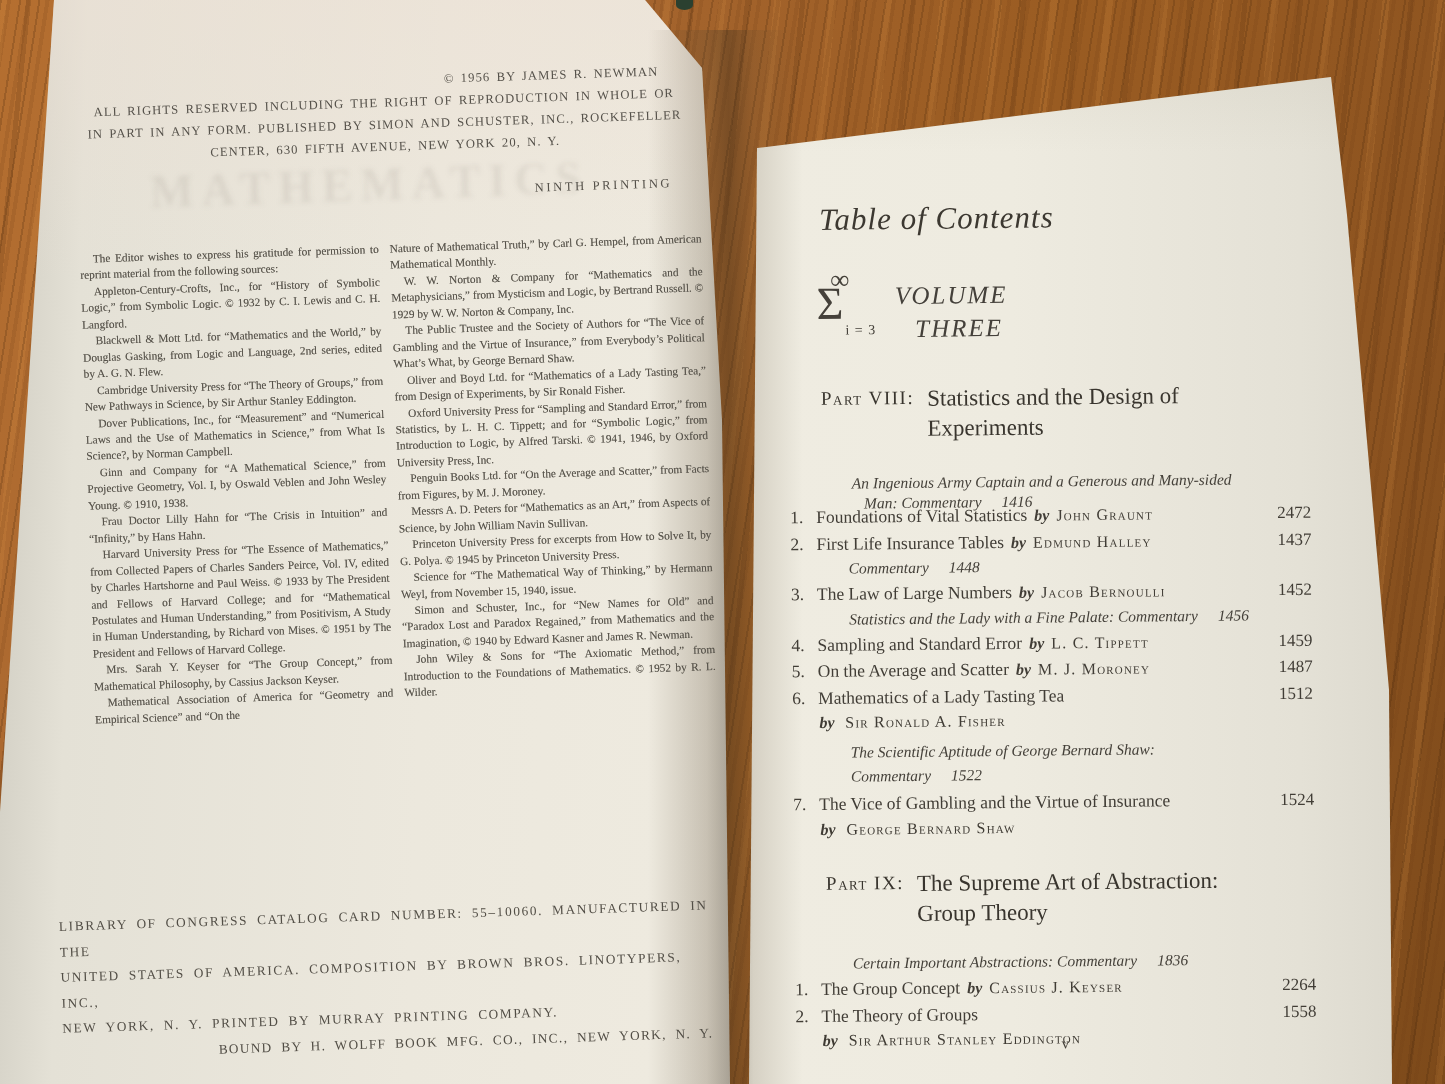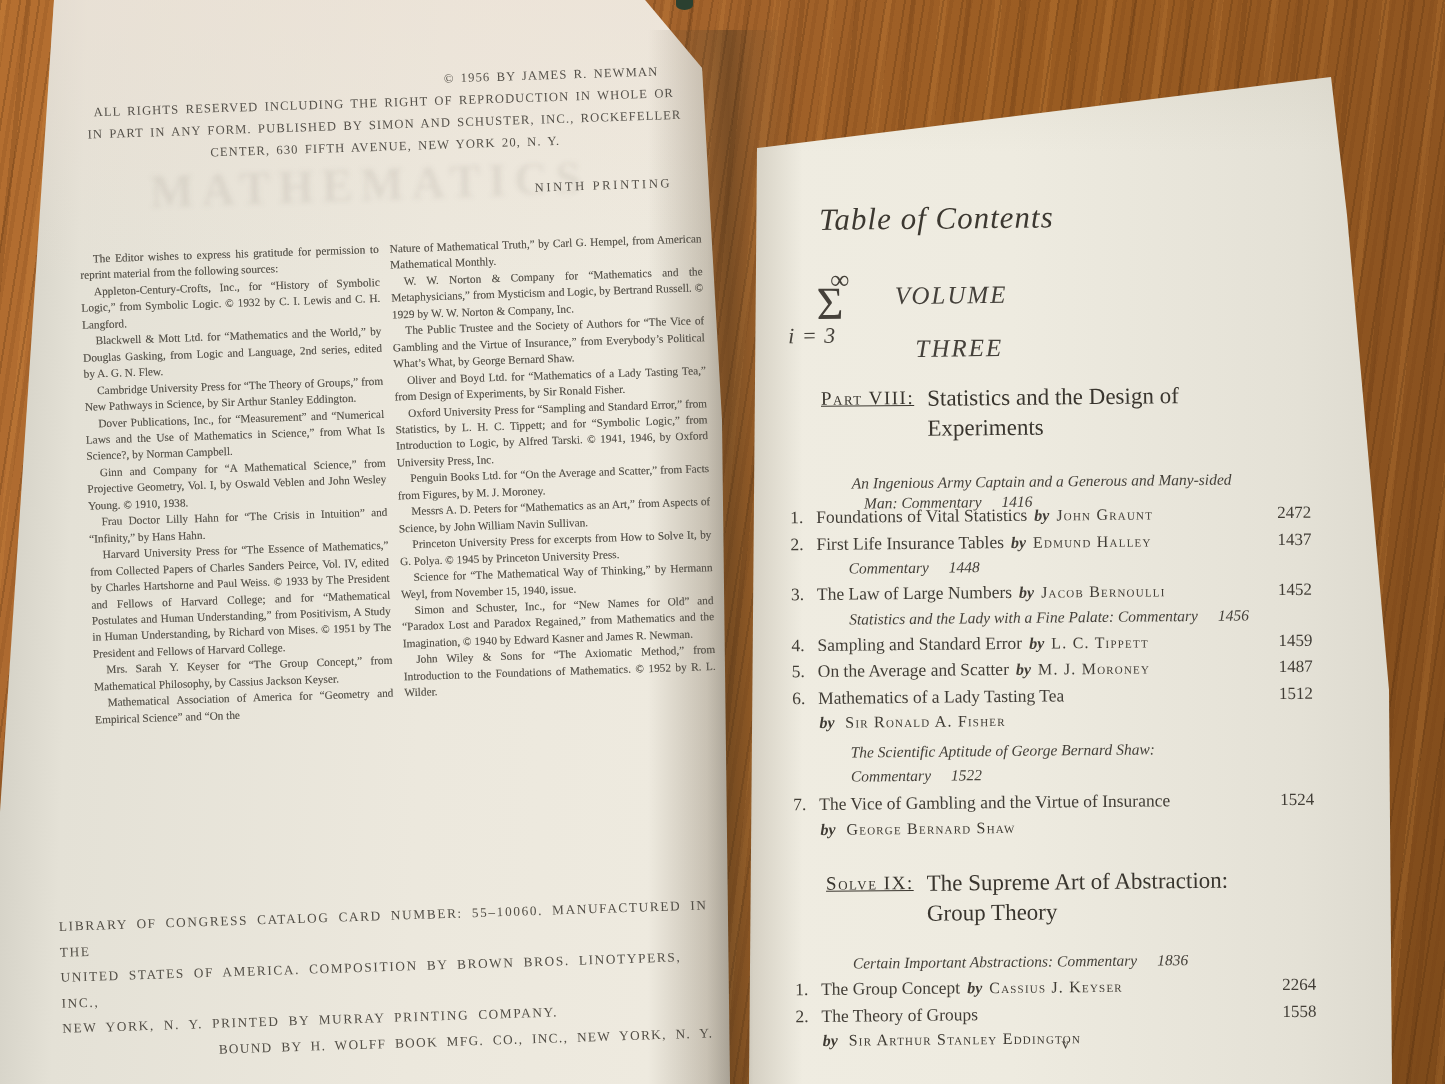--- a/index.html
+++ b/index.html
@@ -43,27 +43,27 @@
   .col2 p:first-child{text-indent:0;}
   .colophon{position:absolute;left:45px;top:903px;width:658px;
     font-size:13.2px;line-height:25.5px;letter-spacing:1.7px;word-spacing:4px;color:#524e46;}
   .colophon .centered{position:relative;left:74px;text-align:center;letter-spacing:1.4px;}
   
   .right-content{position:absolute;inset:0;transform:rotate(-0.6deg);transform-origin:1000px 500px;color:#3f3b34;}
   .toc-title{position:absolute;left:822px;top:200px;font-style:italic;font-size:31px;letter-spacing:1px;color:#3c3831;}
   .sigma{position:absolute;left:786px;top:268px;width:92px;text-align:center;color:#45413a;}
   .sigma .inf{font-size:27px;line-height:.75;margin-left:20px;margin-bottom:-7px;}
   .sigma .sig{font-size:46px;line-height:.9;}
-  .sigma .lim{font-size:22px;font-style:italic;letter-spacing:1px;margin-top:-2px;text-align:left;padding-left:4px;}
+  .sigma .lim{font-size:14px;letter-spacing:1px;margin-top:-2px;text-align:right;padding-left:4px;}
   .volume{position:absolute;left:897px;top:278px;font-style:italic;font-size:25px;letter-spacing:2px;color:#44403a;line-height:33px;}
-  .volume .v2{margin-left:20px;margin-top:20px;}
+  .volume .v2{margin-left:20px;}
   .part-heading{position:absolute;display:flex;align-items:flex-start;color:#39352e;}
   .p8{left:822px;top:383px;}
   .p9{left:822px;top:868px;}
-  .part-label{font-variant:small-caps;font-size:19px;letter-spacing:1.5px;padding-top:3px;white-space:nowrap;text-decoration:underline;}
+  .part-label{font-variant:small-caps;font-size:19px;letter-spacing:1.5px;padding-top:3px;white-space:nowrap;}
   .part-title{font-size:23px;line-height:30px;margin-left:13px;}
   .pre-comm{position:absolute;left:852px;top:472px;font-style:italic;font-size:15.5px;line-height:20px;color:#45413a;}
   .pre-comm .l2{margin-left:12px;}
   .cpage{margin-left:20px;}
   .toc-block{position:absolute;left:790px;width:521px;}
   .tb8{top:505px;}
   .tb9{top:953px;}
   .toc-row{display:flex;align-items:baseline;height:26.5px;font-size:17.5px;color:#413d36;}
   .toc-num{width:26px;}
   .toc-t{white-space:nowrap;}
@@ -229,21 +229,21 @@
         <span class="toc-t">The Vice of Gambling and the Virtue of Insurance</span>
         <span class="toc-page">1524</span>
       </div>
       <div class="toc-byline">
         <span class="toc-by" style="margin-left:0">by</span>
         <span class="toc-author">George Bernard Shaw</span>
       </div>
     </div>
 
     <div class="part-heading p9">
-      <span class="part-label">Solve IX:</span>
+      <span class="part-label">Part IX:</span>
       <span class="part-title">
         <span>The Supreme Art of Abstraction:</span><br>
         <span>Group Theory</span>
       </span>
     </div>
 
     <div class="toc-block tb9">
       <div class="toc-commentary">
         <span>Certain Important Abstractions: Commentary</span><span class="cpage">1836</span>
       </div>

